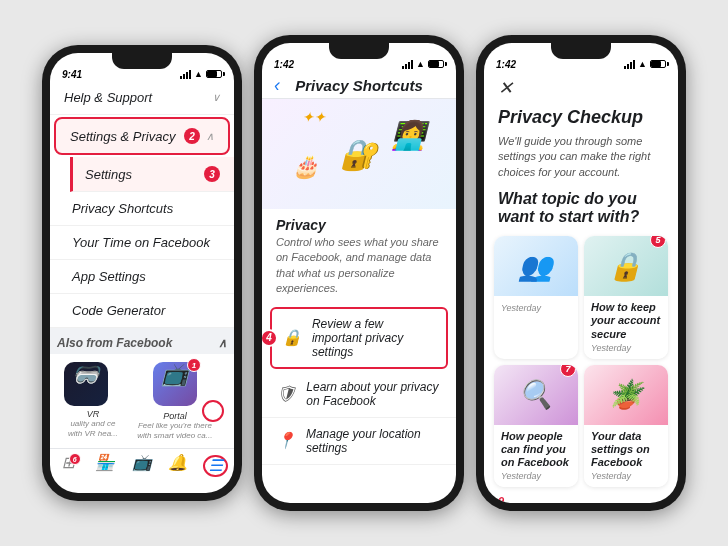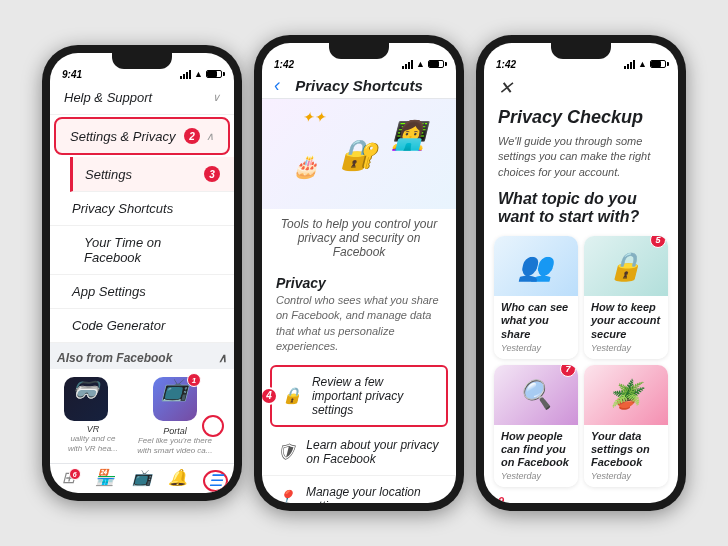--- a/index.html
+++ b/index.html
@@ -280,21 +280,21 @@
             <span class="chevron">∧</span>
           </div>
         </div>
         <div class="p1-item" style="padding-left:12px; background:#fff3f3; border-left:3px solid #e41e3f; margin-left:20px;">
           <span>Settings</span>
           <span class="badge">3</span>
         </div>
         <div class="p1-item" style="padding-left:22px;">
           <span>Privacy Shortcuts</span>
         </div>
-        <div class="p1-item" style="padding-left:34px;">
+        <div class="p1-item" style="padding-left:22px;">
           <span>Your Time on Facebook</span>
         </div>
         <div class="p1-item" style="padding-left:22px;">
           <span>App Settings</span>
         </div>
         <div class="p1-item" style="padding-left:22px;">
           <span>Code Generator</span>
         </div>
       </div>
 
@@ -370,22 +370,20 @@
         <span class="p2-header-title">Privacy Shortcuts</span>
       </div>
 
       <div class="p2-illustration">
         <span class="illus-figure illus-person">👩‍💻</span>
         <span class="illus-figure illus-gift">🎂</span>
         <span class="illus-figure illus-stars">✦✦</span>
         <span style="position:absolute;left:50%;top:50%;transform:translate(-50%,-50%);font-size:30px;">🔐</span>
       </div>
 
-      <div class="p2-tools-text">Tools to help you control your privacy and
-security on Facebook</div>
 
       <div class="p2-section">
         <div class="p2-section-title">Privacy</div>
         <div class="p2-section-desc">Control who sees what you share on
 Facebook, and manage data that what us
 personalize experiences.</div>
       </div>
 
       <div class="p2-menu">
         <div class="p2-menu-item highlighted">
@@ -436,22 +434,20 @@
 account.</div>
       <div class="p3-question">What topic do you want to start with?</div>
 
       <div class="p3-cards-grid">
 
         <div class="p3-card">
           <div class="p3-card-img card-blue">
             <span style="font-size:28px;">👥</span>
           </div>
           <div class="p3-card-body">
-            <div class="p3-card-title">Who can see
-what you share</div>
             <div class="p3-card-time">Yesterday</div>
           </div>
         </div>
 
         <div class="p3-card" style="position:relative;">
           <div class="p3-card-img card-teal">
             <span style="font-size:28px;">🔒</span>
           </div>
           <div class="p3-card-body">
             <div class="p3-card-title">How to keep

